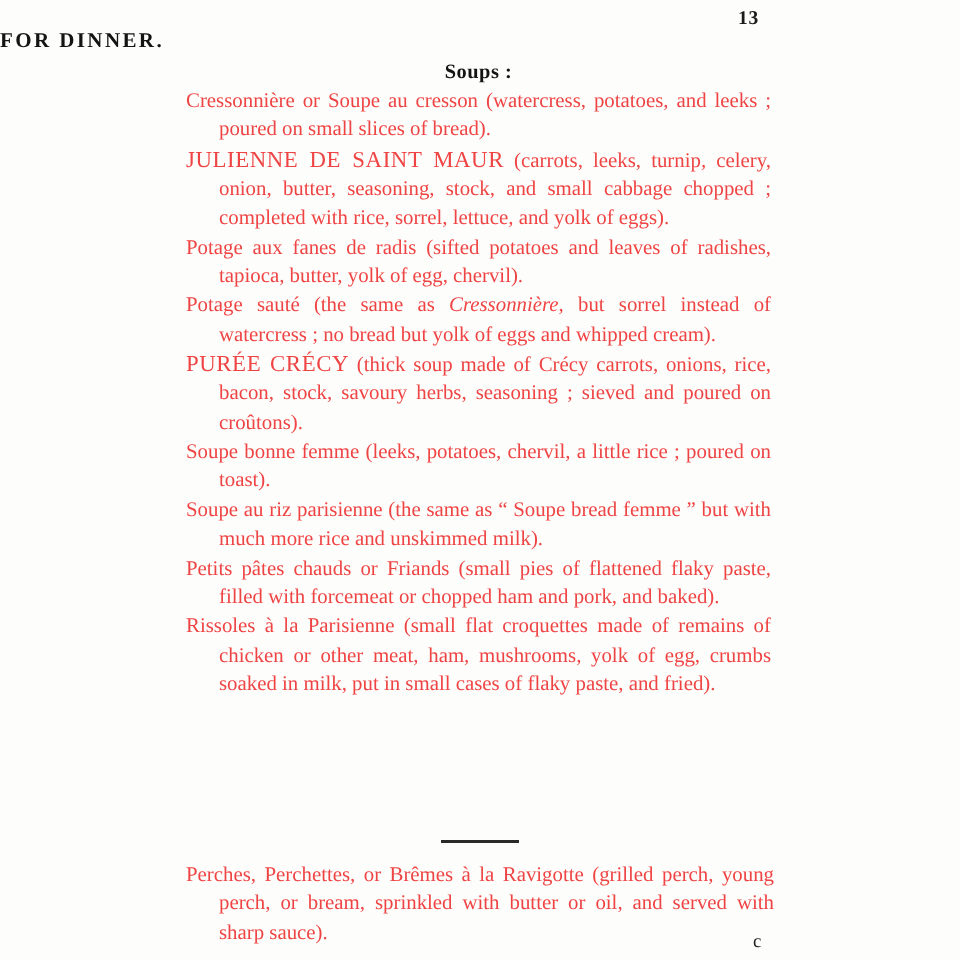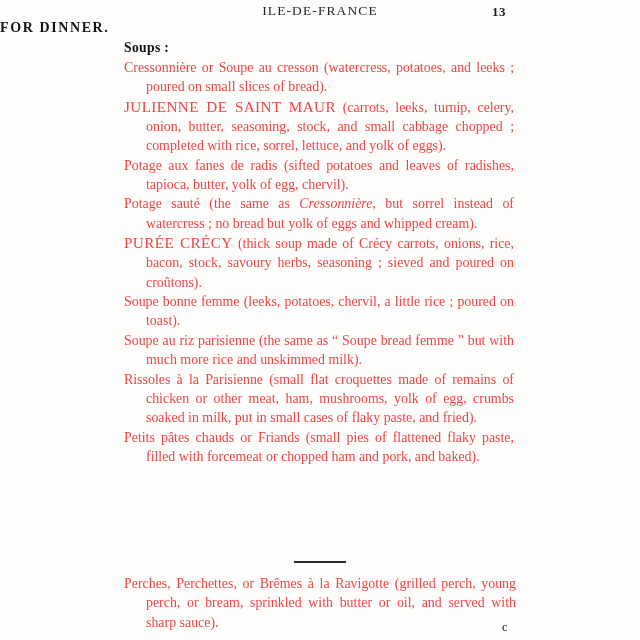--- a/index.html
+++ b/index.html
@@ -73,20 +73,21 @@
     width: 390px;
   }
 
   .group-heading {
     font-size: 13.6px;
     font-weight: bold;
     letter-spacing: 0.35px;
     color: #141414;
     margin: 0 0 1px 0;
     line-height: 19px;
+    text-align: center;
   }
   .group-heading.spaced-above {
     margin-top: 8px;
   }
 
   .entry {
     font-size: 13.9px;
     line-height: 19.35px;
     text-align: justify;
     text-justify: inter-word;
@@ -145,21 +146,20 @@
     color: #1b1b1b;
     letter-spacing: 0.3px;
   }
 </style>
 </head>
 <body>
 
 <div class="page">
 
   <div class="running-head">
-    <div class="running-title">ILE-DE-FRANCE</div>
     <div class="folio">13</div>
   </div>
 
   <div class="section-title">FOR DINNER.</div>
 
   <div class="column">
 
     <div class="group-heading">Soups :</div>
 
     <ul class="entries">
@@ -192,25 +192,25 @@
       <li class="entry">
         <span>Soupe au riz parisienne (the same as “ Soupe bread femme ” but with much more rice and unskimmed milk).</span>
       </li>
 
     </ul>
 
 
     <ul class="entries">
 
       <li class="entry">
+        <span>Petits pâtes chauds or Friands (small pies of flattened flaky paste, filled with forcemeat or chopped ham and pork, and baked).</span>
+      </li>
+
+      <li class="entry">
         <span>Rissoles à la Parisienne (small flat croquettes made of remains of chicken or other meat, ham, mushrooms, yolk of egg, crumbs soaked in milk, put in small cases of flaky paste, and fried).</span>
-      </li>
-
-      <li class="entry">
-        <span>Petits pâtes chauds or Friands (small pies of flattened flaky paste, filled with forcemeat or chopped ham and pork, and baked).</span>
       </li>
 
     </ul>
 
   </div>
 
   <div class="divider-wrap">
     <span class="divider"></span>
   </div>
 

